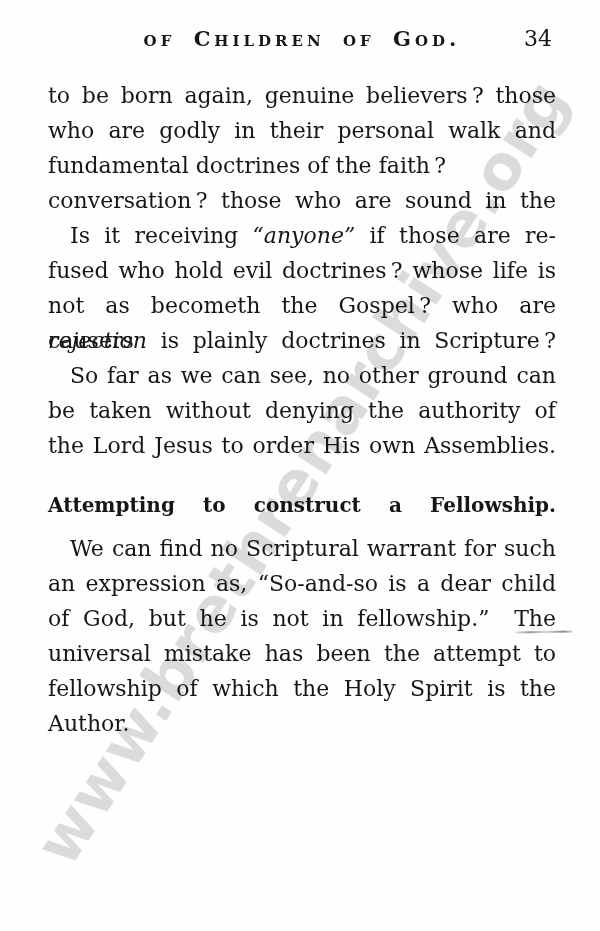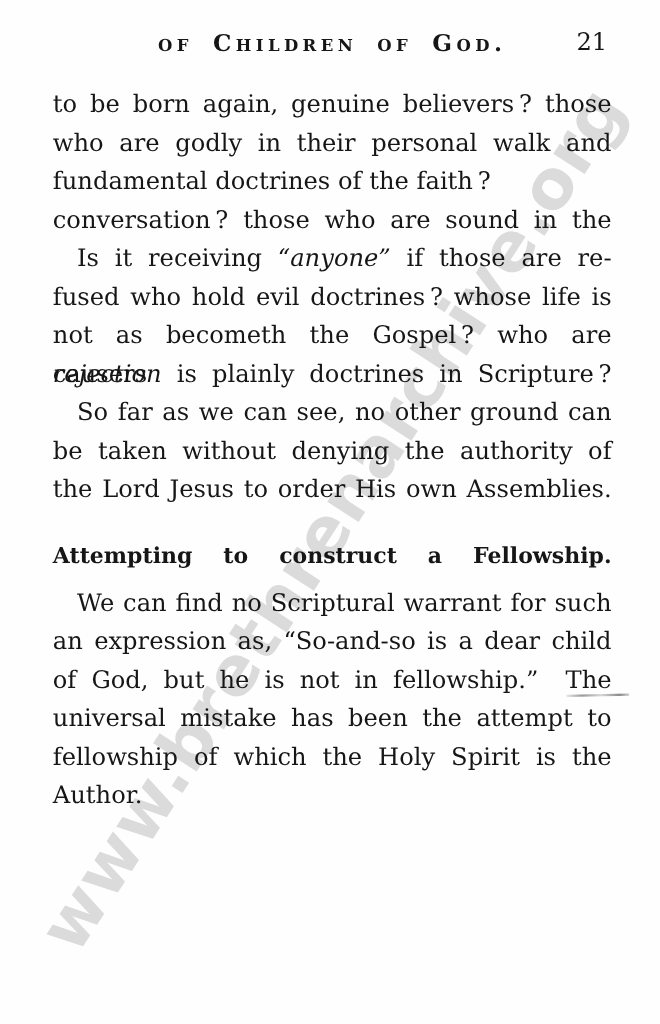--- a/index.html
+++ b/index.html
@@ -98,21 +98,21 @@
 <body>
 
 <div class="page">
 
   <div class="watermark">www.brethrenarchive.org</div>
 
   <div class="content">
 
     <div class="running-head">
       <div class="head-title">of Children of God.</div>
-      <div class="head-page-number">21</div>
+      <div class="head-page-number">34</div>
     </div>
 
     <div class="body-text">
         <div class="para">
           <div class="tline"><span class="">to be born again, genuine believers ? those</span></div>
           <div class="tline"><span class="">who are godly in their personal walk and</span></div>
           <div class="tline last"><span class="">fundamental doctrines of the faith ?</span></div>
           <div class="tline"><span class="">conversation ? those who are sound in the</span></div>
         </div>
         <div class="para">

